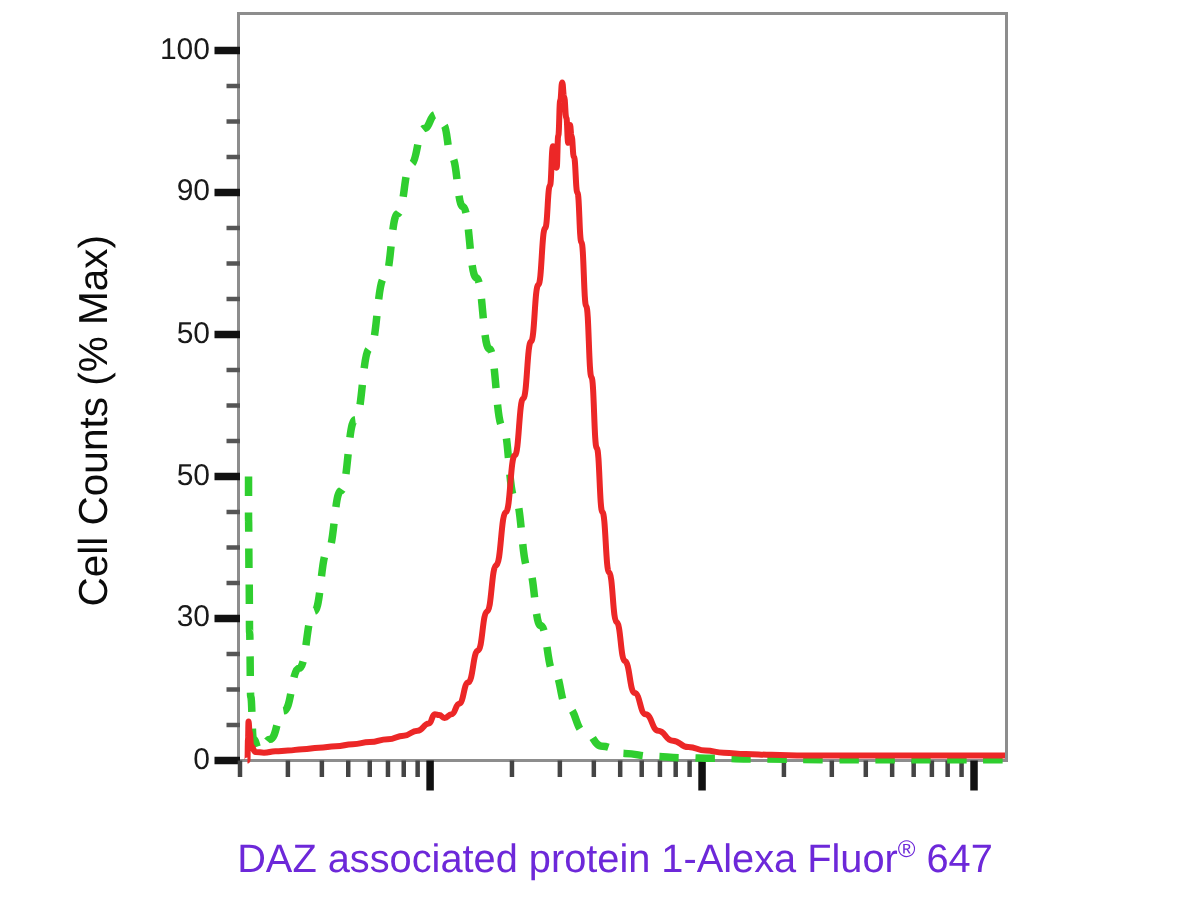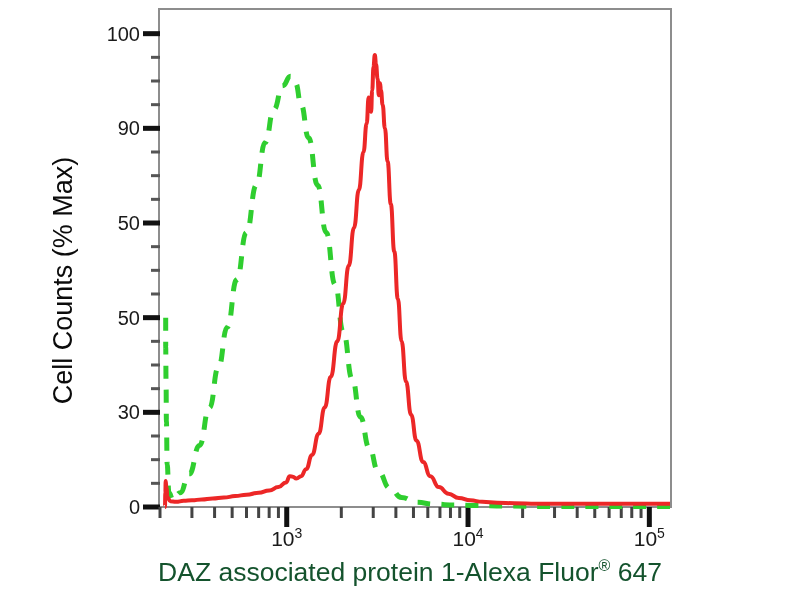--- a/index.html
+++ b/index.html
@@ -39,21 +39,21 @@
   }
 
   
   #x-axis-title {
     position: absolute;
     left: 60px;
     top: 557px;
     width: 700px;
     text-align: center;
     font-size: 26.5px;
-    color: #14532d;
+    color: #6d28d9;
     white-space: nowrap;
   }
   #x-axis-title .reg {
     font-size: 16px;
     vertical-align: super;
     line-height: 0;
   }
 
   
   #plot-frame {
@@ -183,21 +183,16 @@
       <line x1="631.7708750052166" x2="631.7708750052166" y1="507" y2="518" stroke="#444444" stroke-width="3"></line>
       <line x1="641.0451693543678" x2="641.0451693543678" y1="507" y2="518" stroke="#444444" stroke-width="3"></line>
       <line x1="649.3413083487786" x2="649.3413083487786" y1="507" y2="527" stroke="#111111" stroke-width="5"></line>
     </svg>
 
   <svg id="curves-svg" viewBox="0 0 800 600" preserveAspectRatio="none">
       <path d="M 165.69 317.67 C 165.69 317.67, 165.69 346.07, 165.69 346.07 C 165.88 346.07, 165.88 383.93, 166.06 383.93 C 166.24 383.93, 166.24 421.80, 166.42 421.80 C 166.78 421.80, 166.78 464.40, 167.15 464.40 C 168.03 464.40, 168.03 492.80, 168.92 492.80 C 170.98 492.80, 170.98 499.90, 173.03 499.90 C 176.54 499.90, 176.54 492.80, 180.05 492.80 C 184.65 492.80, 184.65 473.87, 189.26 473.87 C 194.34 473.87, 194.34 445.47, 199.43 445.47 C 204.46 445.47, 204.46 407.60, 209.50 407.60 C 213.96 407.60, 213.96 367.37, 218.42 367.37 C 222.85 367.37, 222.85 327.13, 227.28 327.13 C 232.01 327.13, 232.01 279.80, 236.74 279.80 C 241.62 279.80, 241.62 232.47, 246.51 232.47 C 251.43 232.47, 251.43 185.13, 256.36 185.13 C 260.74 185.13, 260.74 142.53, 265.12 142.53 C 269.52 142.53, 269.52 109.40, 273.93 109.40 C 278.31 109.40, 278.31 85.73, 282.69 85.73 C 286.63 85.73, 286.63 76.27, 290.57 76.27 C 293.11 76.27, 293.11 83.37, 295.65 83.37 C 298.37 83.37, 298.37 104.67, 301.08 104.67 C 304.84 104.67, 304.84 137.80, 308.59 137.80 C 313.09 137.80, 313.09 185.13, 317.60 185.13 C 321.88 185.13, 321.88 232.47, 326.16 232.47 C 330.66 232.47, 330.66 284.53, 335.17 284.53 C 339.21 284.53, 339.21 331.87, 343.25 331.87 C 347.78 331.87, 347.78 379.20, 352.31 379.20 C 356.37 379.20, 356.37 417.07, 360.44 417.07 C 364.82 417.07, 364.82 447.83, 369.19 447.83 C 373.75 447.83, 373.75 471.50, 378.32 471.50 C 384.03 471.50, 384.03 488.07, 389.75 488.07 C 395.66 488.07, 395.66 497.53, 401.58 497.53 C 409.06 497.53, 409.06 502.27, 416.54 502.27 C 425.33 502.27, 425.33 504.16, 434.11 504.16 C 444.68 504.16, 444.68 505.11, 455.24 505.11 C 465.39 505.11, 465.39 505.58, 475.54 505.58 C 490.29 505.58, 490.29 506.05, 505.04 506.05 C 529.79 506.05, 529.79 506.53, 554.54 506.53 C 612.27 506.53, 612.27 506.53, 670.00 506.53" fill="none" stroke="#2FCE2F" stroke-width="5" stroke-linecap="butt" stroke-linejoin="round" stroke-dasharray="13 11"></path>
       <path d="M 164.96 507.00 C 165.14 507.00, 165.14 492.80, 165.33 492.80 C 165.51 492.80, 165.51 480.97, 165.69 480.97 C 166.06 480.97, 166.06 488.07, 166.42 488.07 C 166.96 488.07, 166.96 497.53, 167.50 497.53 C 168.91 497.53, 168.91 501.32, 170.32 501.32 C 173.15 501.32, 173.15 501.79, 175.98 501.79 C 179.81 501.79, 179.81 500.85, 183.63 500.85 C 187.78 500.85, 187.78 500.37, 191.93 500.37 C 196.85 500.37, 196.85 499.43, 201.78 499.43 C 207.18 499.43, 207.18 498.48, 212.59 498.48 C 218.22 498.48, 218.22 497.53, 223.85 497.53 C 229.55 497.53, 229.55 496.11, 235.24 496.11 C 240.87 496.11, 240.87 494.69, 246.51 494.69 C 252.57 494.69, 252.57 492.80, 258.64 492.80 C 263.90 492.80, 263.90 490.43, 269.16 490.43 C 273.79 490.43, 273.79 487.12, 278.43 487.12 C 282.18 487.12, 282.18 482.39, 285.94 482.39 C 287.88 482.39, 287.88 476.23, 289.82 476.23 C 291.30 476.23, 291.30 476.71, 292.79 476.71 C 294.57 476.71, 294.57 478.60, 296.35 478.60 C 298.72 478.60, 298.72 476.23, 301.08 476.23 C 303.62 476.23, 303.62 469.13, 306.17 469.13 C 309.13 469.13, 309.13 454.93, 312.09 454.93 C 315.37 454.93, 315.37 433.63, 318.65 433.63 C 321.68 433.63, 321.68 407.60, 324.71 407.60 C 327.75 407.60, 327.75 376.83, 330.79 376.83 C 334.03 376.83, 334.03 341.33, 337.27 341.33 C 340.26 341.33, 340.26 303.47, 343.25 303.47 C 346.03 303.47, 346.03 265.60, 348.81 265.60 C 351.41 265.60, 351.41 227.73, 354.01 227.73 C 356.44 227.73, 356.44 189.87, 358.88 189.87 C 361.17 189.87, 361.17 152.00, 363.47 152.00 C 365.07 152.00, 365.07 123.60, 366.67 123.60 C 367.65 123.60, 367.65 97.57, 368.64 97.57 C 369.19 97.57, 369.19 104.67, 369.74 104.67 C 370.42 104.67, 370.42 111.77, 371.10 111.77 C 371.64 111.77, 371.64 90.47, 372.18 90.47 C 372.84 90.47, 372.84 66.80, 373.50 66.80 C 374.14 66.80, 374.14 54.97, 374.79 54.97 C 375.43 54.97, 375.43 64.43, 376.07 64.43 C 376.82 64.43, 376.82 78.63, 377.57 78.63 C 378.19 78.63, 378.19 95.20, 378.81 95.20 C 379.41 95.20, 379.41 83.37, 380.02 83.37 C 380.50 83.37, 380.50 90.47, 380.98 90.47 C 381.80 90.47, 381.80 104.67, 382.62 104.67 C 383.77 104.67, 383.77 128.33, 384.92 128.33 C 386.25 128.33, 386.25 161.47, 387.59 161.47 C 389.20 161.47, 389.20 204.07, 390.80 204.07 C 392.55 204.07, 392.55 251.40, 394.29 251.40 C 396.06 251.40, 396.06 298.73, 397.83 298.73 C 399.70 298.73, 399.70 341.33, 401.58 341.33 C 403.80 341.33, 403.80 381.57, 406.03 381.57 C 408.54 381.57, 408.54 414.70, 411.06 414.70 C 413.80 414.70, 413.80 440.73, 416.54 440.73 C 419.81 440.73, 419.81 462.03, 423.08 462.03 C 426.74 462.03, 426.74 476.23, 430.39 476.23 C 434.61 476.23, 434.61 487.12, 438.82 487.12 C 443.64 487.12, 443.64 493.75, 448.47 493.75 C 453.66 493.75, 453.66 498.01, 458.86 498.01 C 464.61 498.01, 464.61 500.37, 470.36 500.37 C 476.38 500.37, 476.38 501.79, 482.39 501.79 C 489.84 501.79, 489.84 502.74, 497.29 502.74 C 505.80 502.74, 505.80 503.21, 514.32 503.21 C 525.64 503.21, 525.64 503.69, 536.97 503.69 C 551.82 503.69, 551.82 503.69, 566.68 503.69 C 584.47 503.69, 584.47 503.69, 602.27 503.69 C 621.66 503.69, 621.66 503.69, 641.05 503.69 C 655.52 503.69, 655.52 503.69, 670.00 503.69" fill="none" stroke="#EC2727" stroke-width="4" stroke-linecap="butt" stroke-linejoin="round"></path>
     </svg>
 
-  <div id="x-tick-labels">
-      <div class="x-tick-label" style="left: 286.728px;">10<sup>3</sup></div>
-      <div class="x-tick-label" style="left: 468.035px;">10<sup>4</sup></div>
-      <div class="x-tick-label" style="left: 649.341px;">10<sup>5</sup></div>
-    </div>
 
   <div id="x-axis-title">DAZ associated protein 1-Alexa Fluor<span class="reg">®</span> 647</div>
 
 </div>
 
 </body></html>

